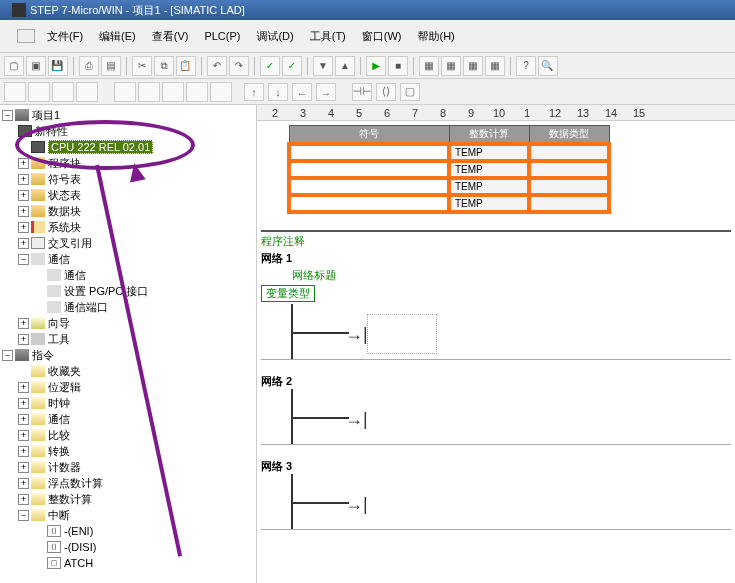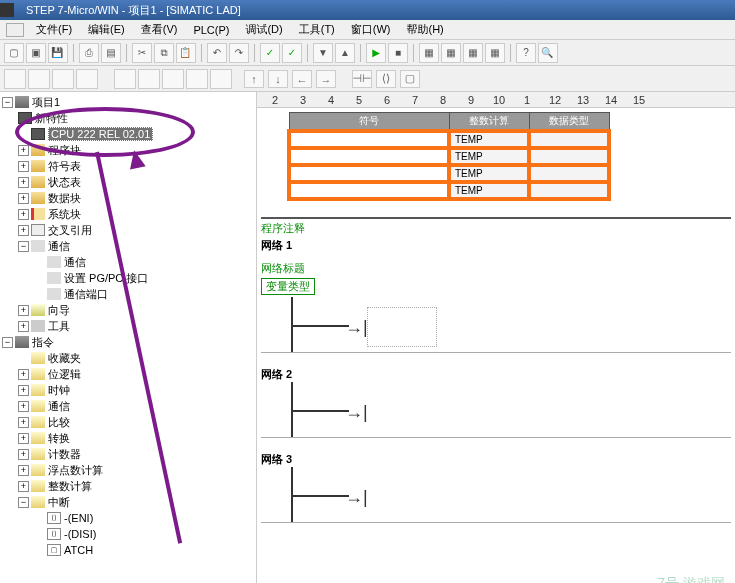--- a/index.html
+++ b/index.html
@@ -1,19 +1,19 @@
 <!DOCTYPE html>
 <html><head>
 <meta charset="utf-8">
 <style>
 * { margin: 0; padding: 0; box-sizing: border-box; font-family: "Microsoft YaHei", SimSun, Arial, sans-serif; font-size: 11px; }
 body { background: #fff; width: 735px; height: 583px; overflow: hidden; }
-.titlebar { background: linear-gradient(#4a7abc, #2e5a94); color: #fff; height: 20px; display: flex; align-items: center; padding: 0 0; gap: 12px; }
+.titlebar { background: linear-gradient(#4a7abc, #2e5a94); color: #fff; height: 20px; display: flex; align-items: center; padding: 0 12px; gap: 4px; }
 .titlebar .icon-box { width: 14px; height: 14px; background: #333; display: inline-block; }
-.menubar { background: #f0f0f0; height: 20px; display: flex; align-items: center; border-bottom: 1px solid #ccc; padding-left: 6px; }
+.menubar { background: #f0f0f0; height: 33px; display: flex; align-items: center; border-bottom: 1px solid #ccc; padding-left: 17px; }
 .menubar .icon-box { width:14px; height:14px; background:#eee; border:1px solid #aaa; margin-right:4px;}
 .menubar span { padding: 0 8px; cursor: default; }
 .toolbar { background: #f0f0f0; height: 26px; display: flex; align-items: center; border-bottom: 1px solid #ccc; padding: 0 4px; gap: 2px; }
 .toolbar .btn { width: 20px; height: 20px; border: 1px solid #ccc; background: #f8f8f8; display:flex; align-items:center; justify-content:center; font-size:10px; color:#555;}
 .toolbar .sep { width: 1px; height: 18px; background: #bbb; margin: 0 3px; }
 .toolbar .green { color:#0a0; }
 .secondbar { background:#f0f0f0; height:26px; display:flex; align-items:center; border-bottom:1px solid #ccc; }
 .secondbar .left { display:flex; align-items:center; gap:2px; padding:0 4px;}
 .secondbar .btn { width:22px; height:20px; border:1px solid #ccc; background:#f8f8f8;}
 .secondbar .right { flex:1; display:flex; align-items:center; gap:4px; padding-left:8px;}
@@ -29,41 +29,41 @@
 .ic-chip { background:#555; border:1px solid #333;}
 .ic-folder { background: linear-gradient(#f7e09a,#e0b24a); }
 .ic-sys { background:#f7e09a; border-left:3px solid #d33;}
 .ic-cross { background:#eee; border:1px solid #888;}
 .ic-comm { background:#ddd;}
 .ic-wand { background: linear-gradient(#ffd,#cc6);}
 .ic-tool { background:#ccc;}
 .ic-book { background: linear-gradient(#fffacd,#e8d070);}
 .ic-fn { background:#fff; border:1px solid #888; color:#333; font-size:7px; text-align:center; line-height:10px;}
 .tree-label { cursor: default; }
-.tree-label.selected { background: #737373; color: #fff; border:1px dotted #fff; padding:0 2px;}
+.tree-label.selected { background: #4d7c0f; color: #fff; border:1px dotted #fff; padding:0 2px;}
 .indent { display:inline-block; }
 .i1 { width: 16px; } .i2 { width: 32px; }
 .circle-annot { position:absolute; left:15px; top:15px; width:180px; height:50px; border:4px solid #7d1a8c; border-radius:50%; pointer-events:none; z-index:5;}
 .arrow-annot { position:absolute; left:95px; top:60px; width:4px; height:400px; background:#7d1a8c; transform:rotate(-12deg); transform-origin:top; z-index:5;}
 .arrow-head { position:absolute; left:128px; top:58px; width:0; height:0; border-left:8px solid transparent; border-right:8px solid transparent; border-bottom:18px solid #7d1a8c; transform:rotate(-12deg); z-index:6;}
 .content-panel { flex: 1; background: #fff; position:relative; overflow:hidden;}
 .ruler { height:16px; background:#f0f0f0; border-bottom:1px solid #ccc; display:flex; font-size:9px; color:#333; align-items:center; padding-left:4px; overflow:hidden;}
 .ruler span { width:28px; text-align:center; flex-shrink:0;}
 .var-table { margin:4px 4px 16px 30px; border-collapse:collapse;}
 .var-table th { background:#999; color:#fff; border:1px solid #555; padding:1px 5px; font-weight:normal; font-size:10px;}
 .var-table th.sym { width:160px;}
 .var-table th.typ { width:80px;}
 .var-table td { border:4px solid #f97316; padding:1px 4px; height:14px; background:#f4f4f4; font-size:10px;}
 .var-table td.sym { background:#fff; width:160px;}
 .lad-area { border-top:2px solid #555; margin:0 4px;}
 .lad-block { margin-bottom:14px;}
 .lad-label { color:#0a8c0a; padding:2px 0;}
-.lad-net { display:flex; align-items:flex-start; gap:8px;flex-direction:column;}
+.lad-net { display:flex; align-items:flex-start; }
 .lad-net-name { color:#000; font-weight:bold;}
-.lad-net-title { color:#0a8c0a;}
+.lad-net-title { color:#0a8c0a;margin-top:17px;}
 .lad-comment { color:#0a8c0a; border:1px solid #0a8c0a; padding:0 4px; display:inline-block; margin:2px 0;}
 .lad-rung { height:56px; position:relative; border-bottom:1px solid #aaa;}
 .lad-rail { position:absolute; left:30px; top:0; bottom:0; width:2px; background:#333;}
 .lad-wire { position:absolute; left:32px; top:28px; width:56px; height:2px; background:#333;}
 .lad-arrow { position:absolute; left:84px; top:20px; font-size:18px; color:#333;}
 .lad-box { position:absolute; left:106px; top:10px; width:70px; height:40px; border:1px dotted #aaa;}
 .watermark { position:absolute; right:10px; bottom:10px; opacity:0.4; font-size:14px; color:#4a7;}
 </style>
 </head>
 <body>

